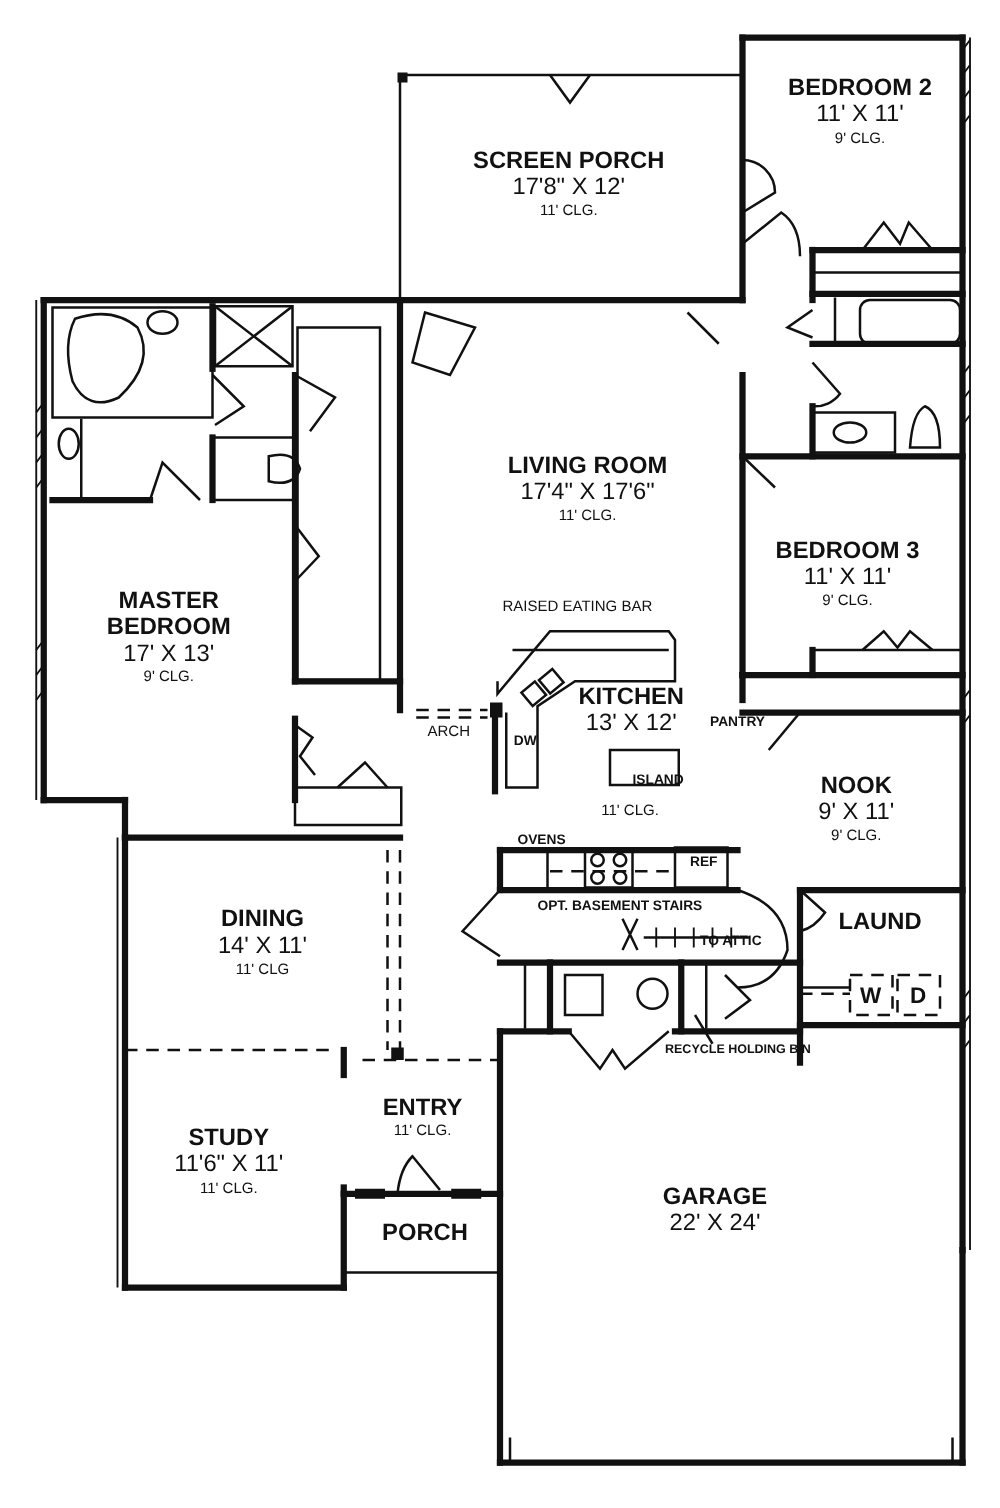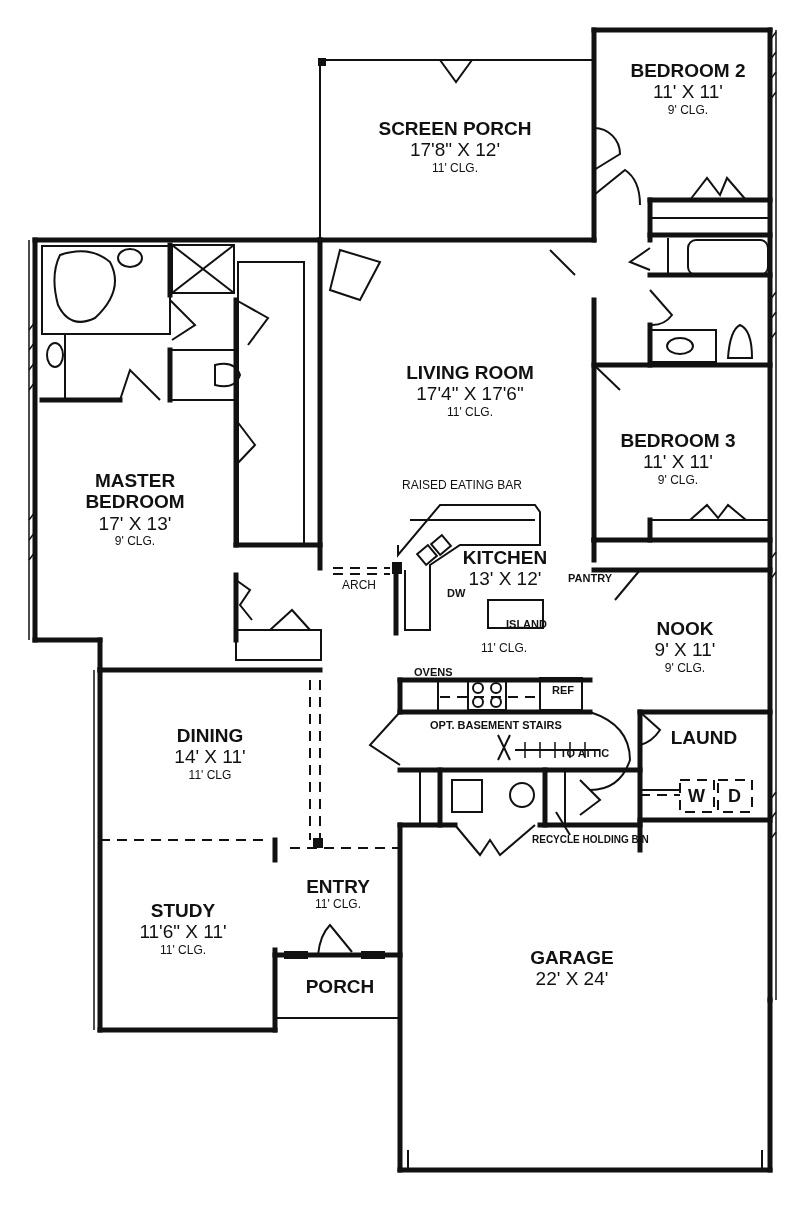--- a/index.html
+++ b/index.html
@@ -235,21 +235,21 @@
 <div class="lbl" style="left:340px;top:976px;">
   <span class="nm">PORCH</span>
 </div>
 <div class="lbl" style="left:572px;top:947px;">
   <span class="nm">GARAGE</span>
   <span class="dim">22' X 24'</span>
 </div>
 
 <div class="note" style="left:402px;top:478px;">RAISED EATING BAR</div>
 <div class="note" style="left:342px;top:578px;">ARCH</div>
-<div class="note b" style="left:411px;top:587px;margin-left:36px;">DW</div>
+<div class="note b" style="left:411px;top:587px;">DW</div>
 <div class="note b" style="left:506px;top:618px;">ISLAND</div>
 <div class="note b" style="left:568px;top:572px;">PANTRY</div>
 <div class="note b" style="left:414px;top:666px;">OVENS</div>
 <div class="note b" style="left:552px;top:684px;">REF</div>
 <div class="note b" style="left:430px;top:719px;">OPT. BASEMENT STAIRS</div>
 <div class="note b" style="left:524px;top:747px;padding-left:36px;">TO ATTIC</div>
 <div class="note b" style="left:532px;top:834px;font-size:10px;">RECYCLE HOLDING BIN</div>
 <div class="note" style="left:688px;top:786px;font-weight:bold;font-size:18px;">W</div>
 <div class="note" style="left:728px;top:786px;font-weight:bold;font-size:18px;">D</div>
 

